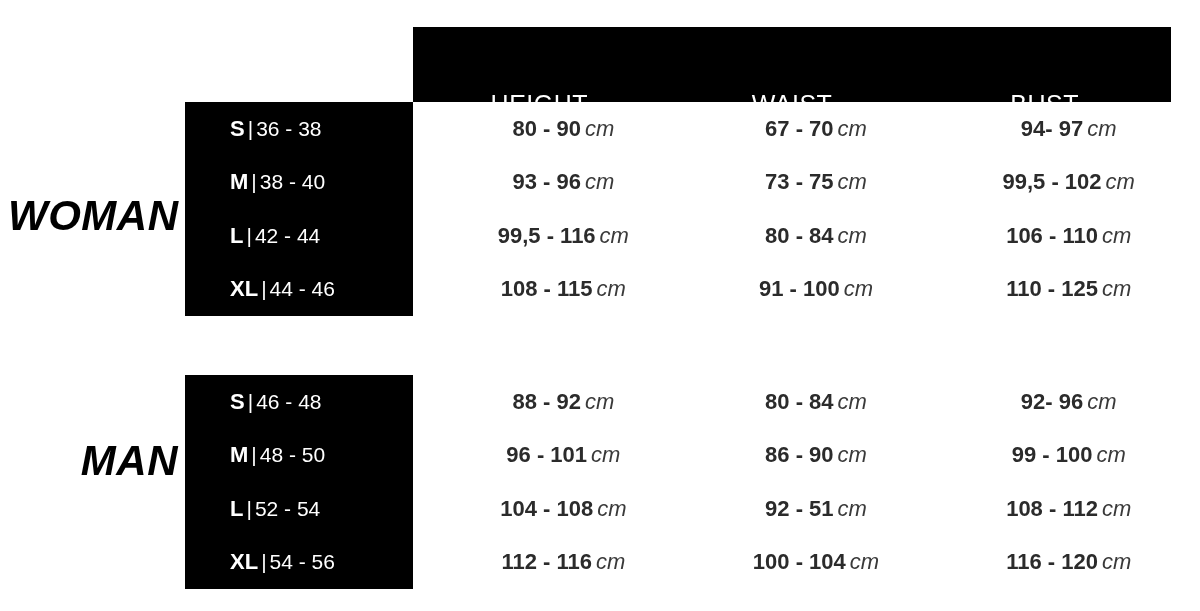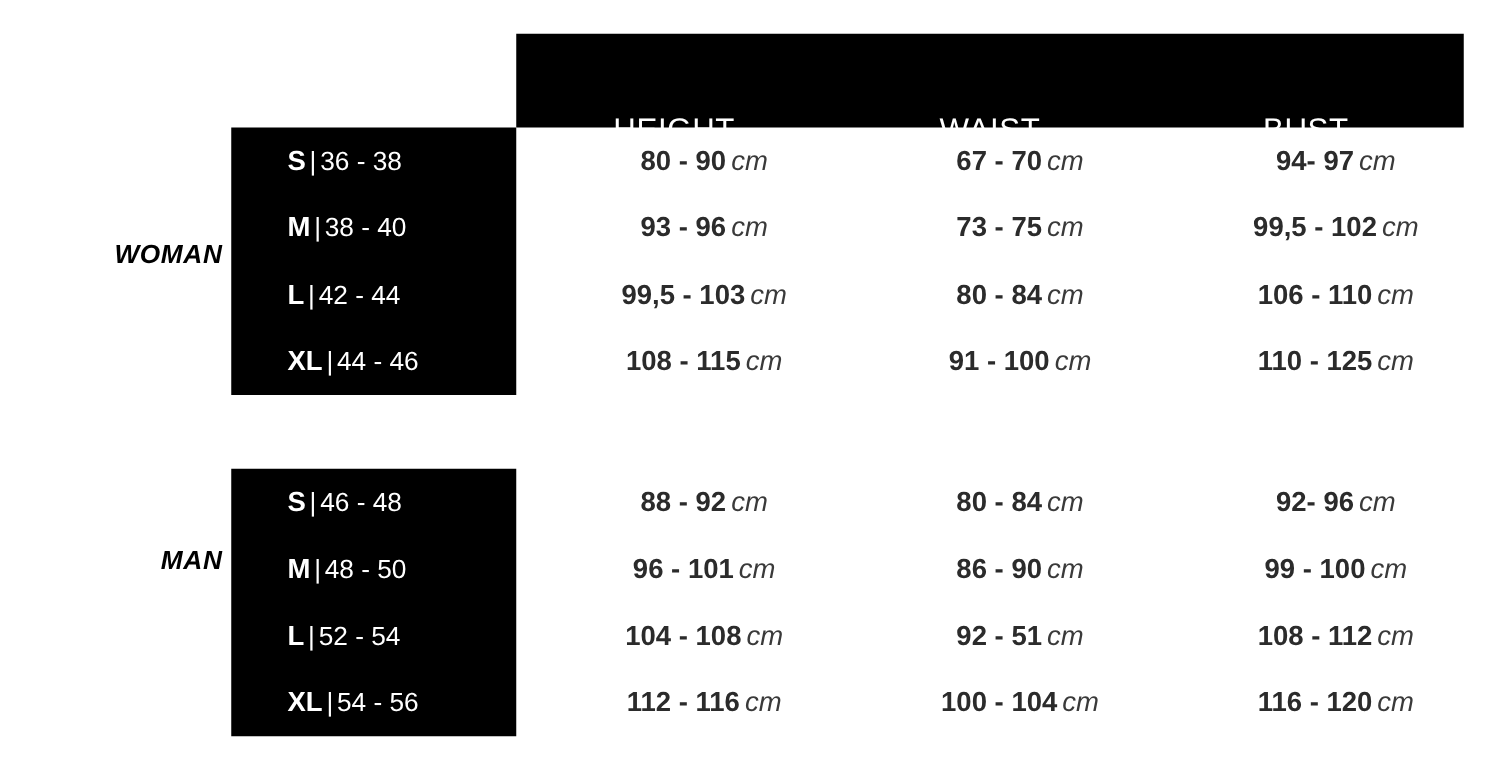--- a/index.html
+++ b/index.html
@@ -56,21 +56,21 @@
     left: 185px;
     width: 228px;
     background: #000000;
   }
   .size-block.woman { top: 102px; height: 214px; }
   .size-block.man   { top: 375px; height: 214px; }
 
   
   .group-label {
     position: absolute;
-    font-size: 21px;
+    font-size: 42px;
     font-weight: bold;
     font-style: italic;
     letter-spacing: 0.5px;
     color: #000000;
     text-align: right;
     width: 170px;
     left: 8px;
   }
   .group-label.woman { top: 192px; }
   .group-label.man   { top: 437px; }
@@ -172,21 +172,21 @@
       <div class="meas-cell">
         <span class="val">99,5 - 102</span><span class="unit">cm</span>
       </div>
     </div>
 
     <div class="row">
       <div class="size-cell">
         <span class="sz">L</span><span class="sep">|</span><span class="eu">42 - 44</span>
       </div>
       <div class="meas-cell">
-        <span class="val">99,5 - 103</span><span class="unit">cm</span>
+        <span class="val">99,5 - 116</span><span class="unit">cm</span>
       </div>
       <div class="meas-cell">
         <span class="val">80 - 84</span><span class="unit">cm</span>
       </div>
       <div class="meas-cell">
         <span class="val">106 - 110</span><span class="unit">cm</span>
       </div>
     </div>
 
     <div class="row">

